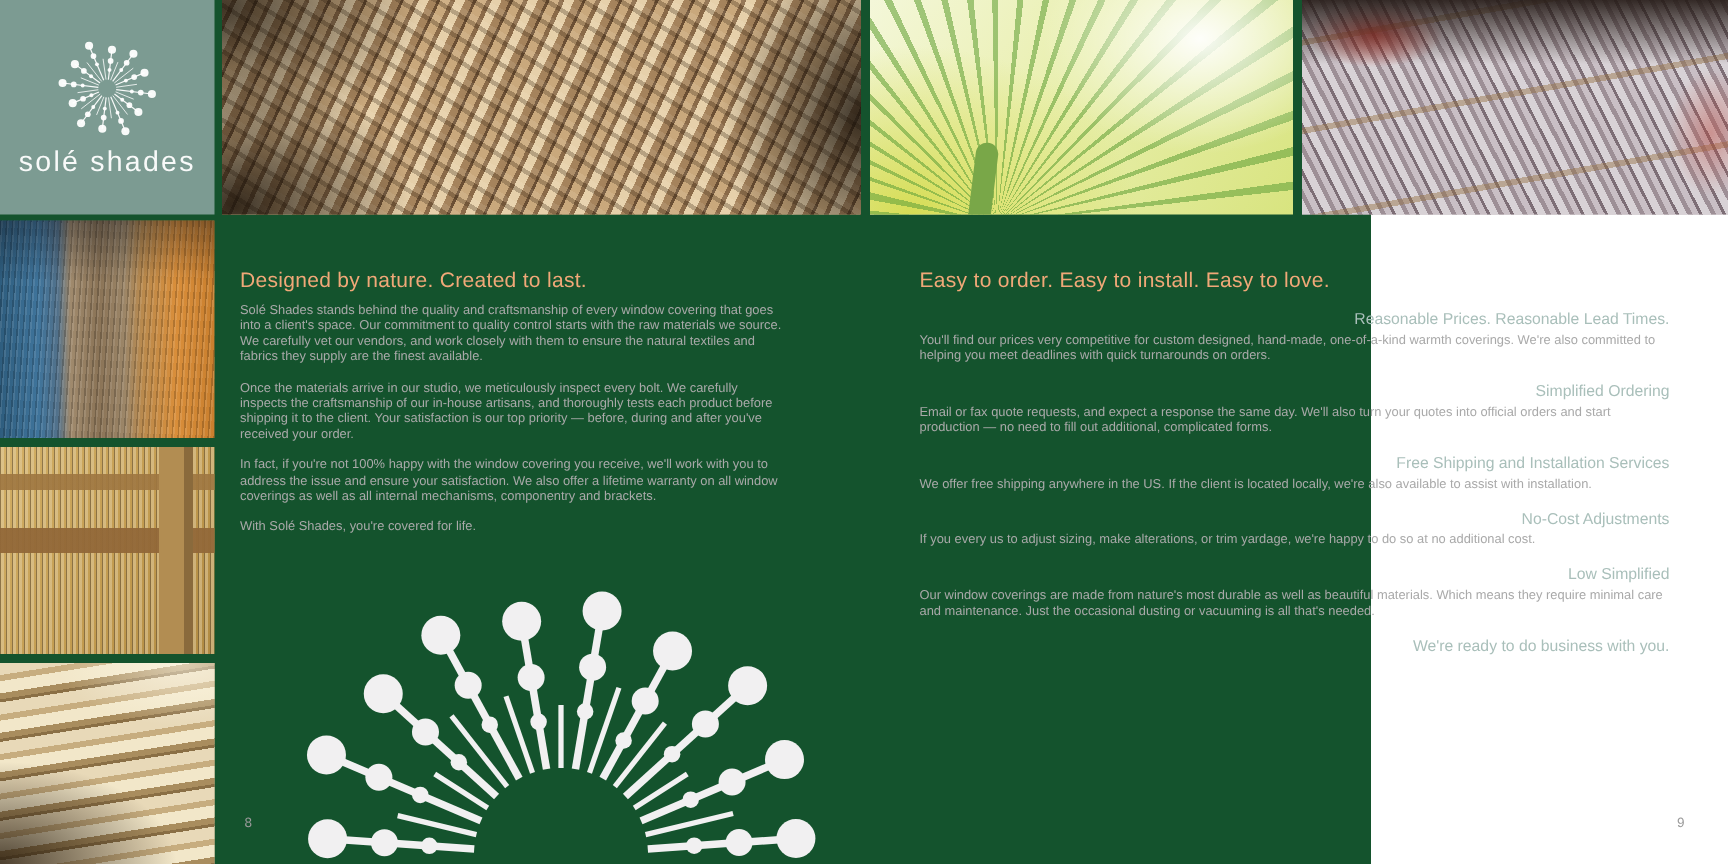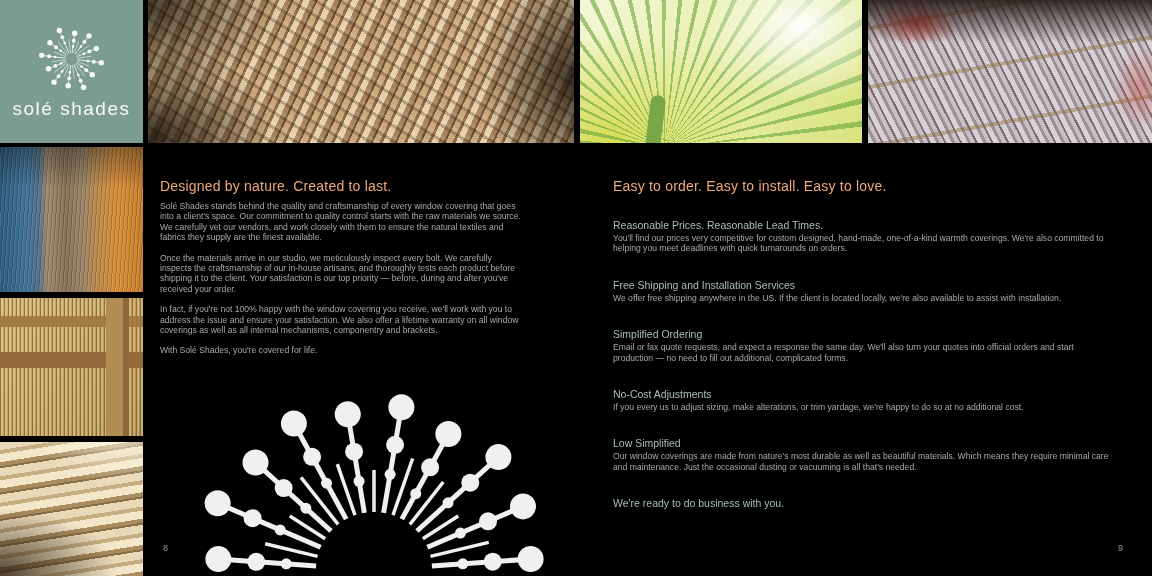--- a/index.html
+++ b/index.html
@@ -1,20 +1,20 @@
 <!DOCTYPE html>
 <html><head>
 <meta charset="utf-8">
 <style>
   html,body{margin:0;padding:0;}
   body{
     width:1152px;height:576px;overflow:hidden;background:#ffffff;
     font-family:"Liberation Sans", sans-serif;position:relative;
   }
-  .spread{position:relative;width:1152px;height:576px;background:#000000;}
+  .spread{position:relative;width:914px;height:576px;background:#14532d;}
 
   
   .logo-block{position:absolute;left:0;top:0;width:143px;height:143px;background:#7c9b92;}
   .logo-burst{position:absolute;left:0;top:0;width:143px;height:143px;}
   .logo-text{
     position:absolute;left:0;right:0;top:98px;text-align:center;
     font-size:19px;font-weight:300;letter-spacing:1.5px;color:rgba(255,255,255,.95);
   }
 
   
@@ -59,21 +59,21 @@
       radial-gradient(ellipse 190px 110px at 0% 100%, rgba(42,30,16,.82), rgba(42,30,16,0) 62%),
       radial-gradient(ellipse 120px 60px at 85% 0%, rgba(255,250,235,.6), rgba(255,250,235,0) 70%),
       repeating-linear-gradient(171deg, #e8d9b8 0 8px, #c7ad7f 8px 12px, #f2e7c9 12px 20px, #a98d5e 20px 24px, #8a6f45 24px 26px),
       #d9c49a;}
 
   
   .left-col{position:absolute;left:160px;top:178px;width:361px;z-index:2;}
   .right-col{position:absolute;left:613px;top:178px;width:500px;z-index:2;}
   .heading{font-size:14px;font-weight:400;letter-spacing:.2px;color:#f0a878;margin:0 0 7px 0;}
   .body-p{font-size:8.6px;line-height:10.4px;color:#a9a9a9;margin:0 0 10px 0;}
-  .sec-title{font-size:10.5px;font-weight:400;color:#a9bfba;margin:25px 0 2px 0;}
+  .sec-title{font-size:10.5px;font-weight:400;color:#a9bfba;margin:13px 0 2px 0;text-align:right;}
   .sec-body{font-size:8.6px;line-height:10.4px;color:#a9a9a9;margin:0;}
 
   
   .watermark{position:absolute;left:150px;top:390px;width:460px;height:186px;z-index:1;}
   .pagenum{position:absolute;font-size:9px;color:#9a9a9a;z-index:3;}
   #pn-left{left:163px;top:543px;}
   #pn-right{left:1118px;top:543px;}
 </style>
 </head>
 <body>
@@ -215,28 +215,28 @@
   </div>
 
   <div class="right-col">
     <h1 class="heading">Easy to order. Easy to install. Easy to love.</h1>
 
     <div>
       <div class="sec-title">Reasonable Prices. Reasonable Lead Times.</div>
       <p class="sec-body">You'll find our prices very competitive for custom designed, hand-made, one-of-a-kind warmth coverings. We're also committed to helping you meet deadlines with quick turnarounds on orders.</p>
     </div>
     <div>
+      <div class="sec-title">Simplified Ordering</div>
+      <p class="sec-body">Email or fax quote requests, and expect a response the same day. We'll also turn your quotes into official orders and start production — no need to fill out additional, complicated forms.</p>
+    </div>
+    <div>
       <div class="sec-title">Free Shipping and Installation Services</div>
       <p class="sec-body">We offer free shipping anywhere in the US. If the client is located locally, we're also available to assist with installation.</p>
     </div>
     <div>
-      <div class="sec-title">Simplified Ordering</div>
-      <p class="sec-body">Email or fax quote requests, and expect a response the same day. We'll also turn your quotes into official orders and start production — no need to fill out additional, complicated forms.</p>
-    </div>
-    <div>
       <div class="sec-title">No-Cost Adjustments</div>
       <p class="sec-body">If you every us to adjust sizing, make alterations, or trim yardage, we're happy to do so at no additional cost.</p>
     </div>
     <div>
       <div class="sec-title">Low Simplified</div>
       <p class="sec-body">Our window coverings are made from nature's most durable as well as beautiful materials. Which means they require minimal care and maintenance. Just the occasional dusting or vacuuming is all that's needed.</p>
     </div>
     <div>
       <div class="sec-title">We're ready to do business with you.</div>
     </div>

